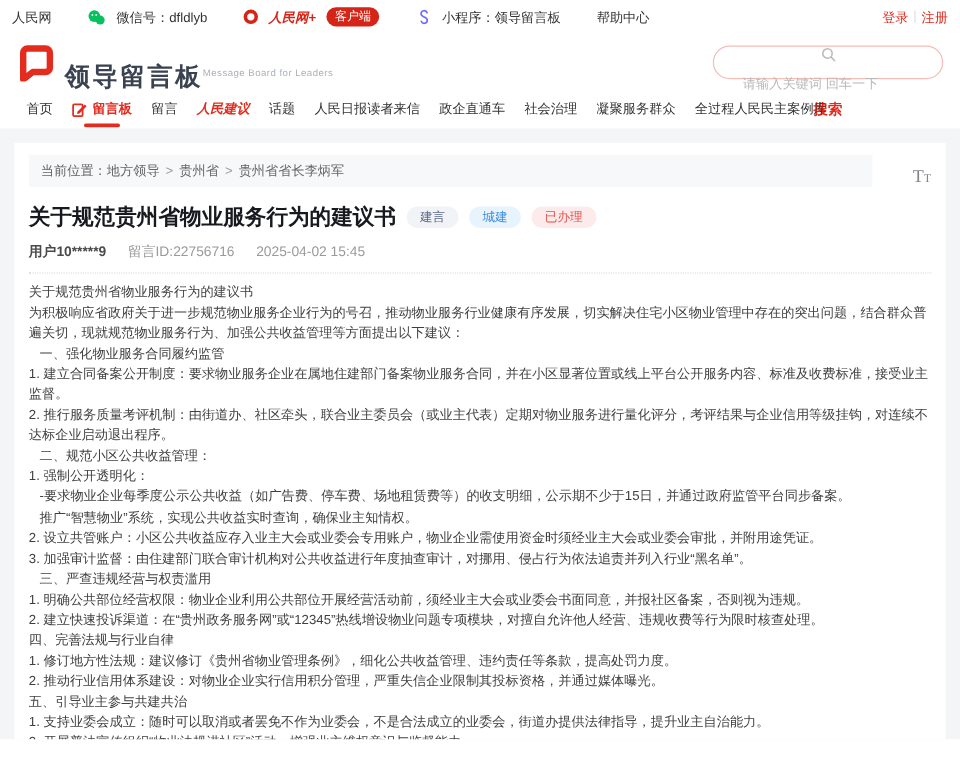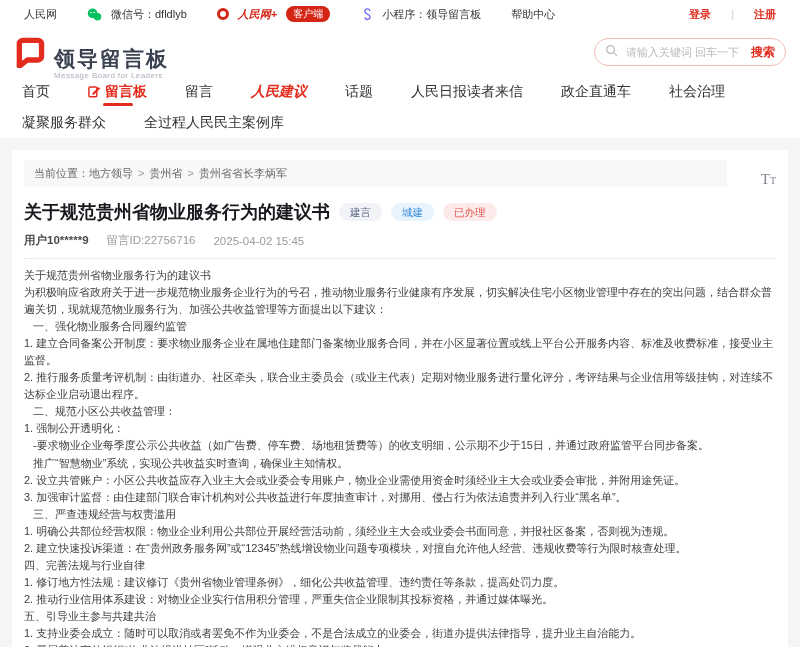--- a/index.html
+++ b/index.html
@@ -5,50 +5,50 @@
   :root{
     --accent:#e32b1e;
     --badge-red:#d42517;
   }
   *{box-sizing:border-box;}
   html,body{margin:0;padding:0;width:800px;height:648px;overflow:hidden;
     font-family:"Liberation Sans","DejaVu Sans",sans-serif;background:#fff;color:#333;}
   a{text-decoration:none;color:inherit;cursor:pointer;}
 
   
-  .topbar{height:28px;display:flex;align-items:center;padding:0 24px;font-size:11px;color:#333;
+  .topbar{height:28px;display:flex;align-items:center;padding:0 10px;font-size:11px;color:#333;
     background:#fff;}
   .tb-group{display:flex;align-items:center;gap:9px;margin-right:30px;}
   .tb-item{margin-right:30px;}
   .icon-wechat svg,.icon-mp svg{display:block;}
   .badge-logo{width:12px;height:12px;border-radius:50%;border:3px solid var(--badge-red);display:inline-block;}
   .brand-text{color:var(--badge-red);font-style:italic;font-weight:700;font-size:11px;}
   .client-pill{background:var(--badge-red);color:#fff;font-size:10px;padding:1px 7px;border-radius:8px;}
-  .tb-right{margin-left:auto;display:flex;align-items:center;gap:20px;font-weight:bold;}
+  .tb-right{margin-left:auto;display:flex;align-items:center;gap:4px;}
   .tb-right a{color:var(--accent);}
   .tb-sep{color:#ddd;}
 
   
   .header{height:48px;display:flex;align-items:center;padding:0 14px;background:#fff;}
   .logo{display:flex;align-items:center;gap:8px;}
   .logo-mark svg{display:block;}
-  .logo-text{display:flex;flex-direction:column;line-height:1;margin-top:24px;}
+  .logo-text{display:flex;flex-direction:row;line-height:1;margin-top:24px;}
   .logo-title{font-size:21px;font-weight:700;color:#3a4150;letter-spacing:2px;}
   .logo-sub{font-size:8px;color:#aab0ba;margin-top:3px;letter-spacing:.4px;}
   .search{margin-left:auto;width:192px;height:28px;border:1px solid #f3bdb8;border-radius:15px;
-    display:flex;align-items:center;padding:0 10px;gap:6px;background:#fff;}
+    display:flex;align-items:center;padding:0 10px;gap:6px;background:#fff;flex-direction:column;}
   .search input{border:none;outline:none;flex:1;font-size:11px;color:#444;min-width:0;background:transparent;
     font-family:inherit;}
   .search input::placeholder{color:#b9b9b9;}
   .search-btn{color:var(--accent);font-size:12px;font-weight:700;background:none;border:none;cursor:pointer;
     font-family:Liberation Sans, sans-serif;padding:0;}
 
   
   .navbar{background:#fff;padding:0 22px;}
-  .nav-list{display:flex;flex-wrap:wrap;column-gap:38px;font-size:14px;}
+  .nav-list{display:flex;flex-wrap:wrap;column-gap:16px;font-size:11px;}
   .nav-item{position:relative;padding:7px 0;line-height:17px;color:#333;display:flex;align-items:center;gap:4px;}
   .nav-item.active{color:var(--accent);font-weight:700;}
   .nav-item.active::after{content:"";position:absolute;left:50%;transform:translateX(-50%);bottom:1px;
     width:30px;height:3px;border-radius:2px;background:var(--accent);}
   .nav-item.brand{color:var(--accent);font-weight:700;font-style:italic;justify-content:center;}
   .nav-edit-icon svg{display:block;}
 
   
   .main{background:#f4f5f7;height:509px;padding:12px 12px 0;}
   .card{background:#fff;height:100%;padding:10px 12px 0;overflow:hidden;}

